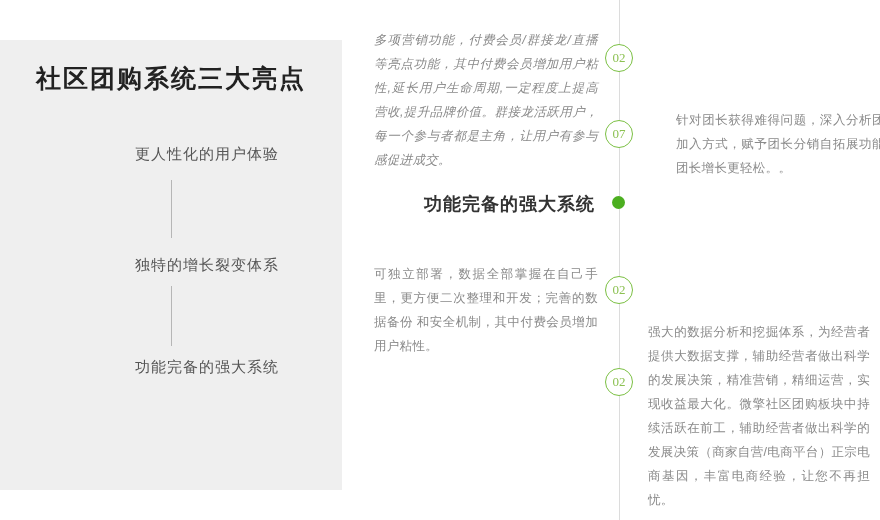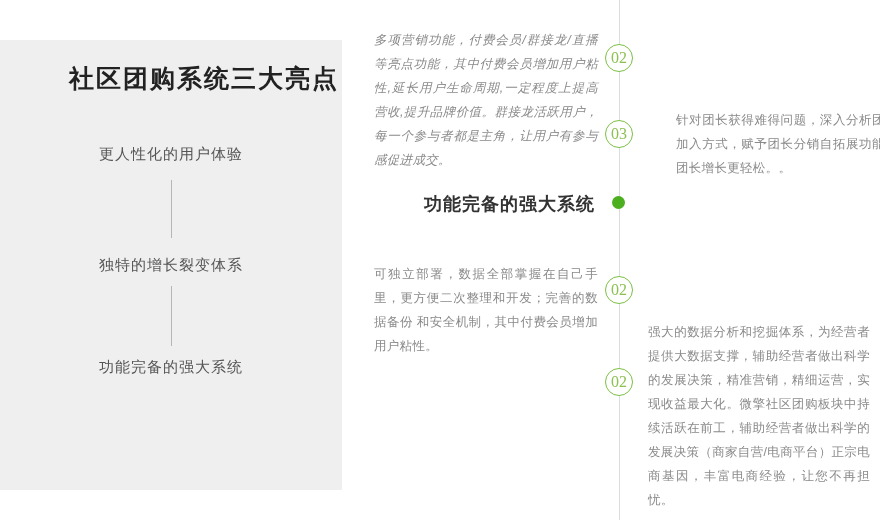--- a/index.html
+++ b/index.html
@@ -27,30 +27,30 @@
   #left-title {
     position: absolute;
     left: 0;
     top: 62px;
     width: 342px;
     text-align: center;
     font-size: 25px;
     font-weight: bold;
     color: #222222;
     letter-spacing: 2px;
-    padding-left: 33px;
   }
   .left-item {
     position: absolute;
     left: 0;
     width: 342px;
     text-align: center;
     font-size: 15px;
     color: #555555;
     letter-spacing: 1px;
+    padding-left: 36px;
   }
   #left-item-0 { top: 145px; }
   #left-item-1 { top: 256px; }
   #left-item-2 { top: 358px; }
 
   .left-connector {
     position: absolute;
     left: 171px;
     width: 1px;
     background: #b6b6b6;
@@ -70,21 +70,21 @@
 
   .node {
     position: absolute;
     width: 28px;
     height: 28px;
     border-radius: 50%;
     border: 1px solid #7bc043;
     box-sizing: border-box;
     background: #ffffff;
     color: #8cc152;
-    font-size: 16px;
+    font-size: 13px;
     line-height: 26px;
     text-align: center;
     font-family: "Liberation Serif", serif;
   }
   .node-dot {
     position: absolute;
     width: 13px;
     height: 13px;
     border-radius: 50%;
     background: #4caf20;
@@ -132,21 +132,21 @@
 
 <div class="left-item" id="left-item-0">更人性化的用户体验</div>
 <div class="left-connector" id="left-conn-0"></div>
 <div class="left-item" id="left-item-1">独特的增长裂变体系</div>
 <div class="left-connector" id="left-conn-1"></div>
 <div class="left-item" id="left-item-2">功能完备的强大系统</div>
 
 <div id="timeline-axis"></div>
 
 <div class="node" id="node-02a">02</div>
-<div class="node" id="node-03">03</div>
+<div class="node" id="node-03">07</div>
 <div class="node node-dot" id="node-dot"></div>
 <div class="node" id="node-01">02</div>
 <div class="node" id="node-02b">02</div>
 
 <div class="para" id="para-02a">多项营销功能，付费会员/群接龙/直播等亮点功能，其中付费会员增加用户粘性,延长用户生命周期,一定程度上提高营收,提升品牌价值。群接龙活跃用户，每一个参与者都是主角，让用户有参与感促进成交。</div>
 <div class="para" id="para-03">针对团长获得难得问题，深入分析团长加入方式，赋予团长分销自拓展功能，团长增长更轻松。。</div>
 
 <div id="heading-main">功能完备的强大系统</div>
 
 <div class="para" id="para-01">可独立部署，数据全部掌握在自己手里，更方便二次整理和开发；完善的数据备份 和安全机制，其中付费会员增加用户粘性。</div>

